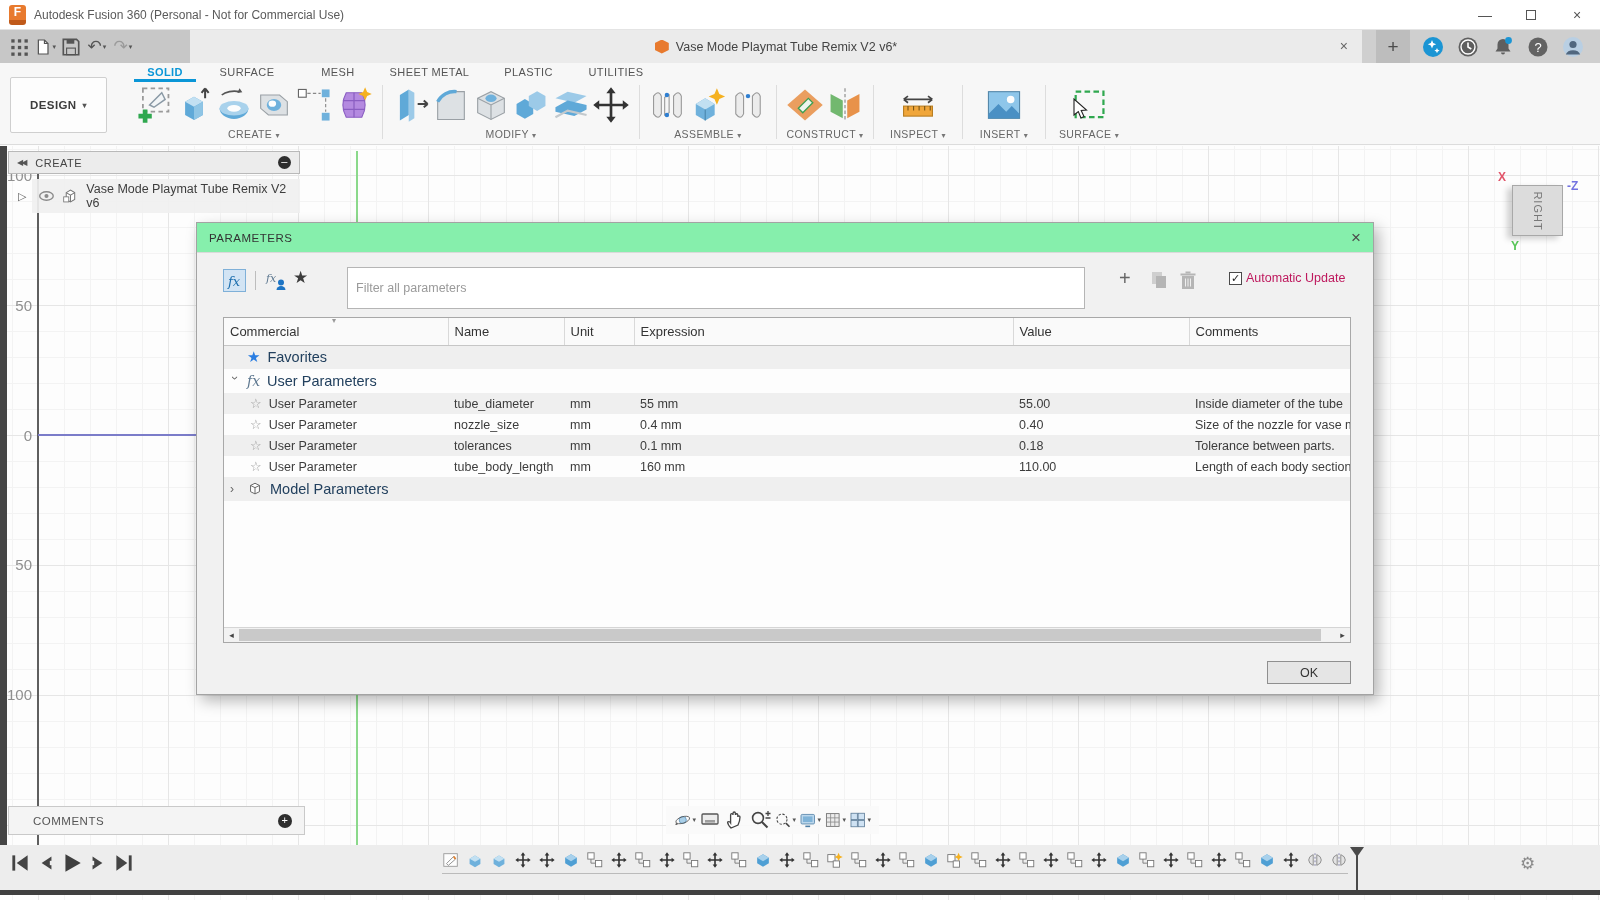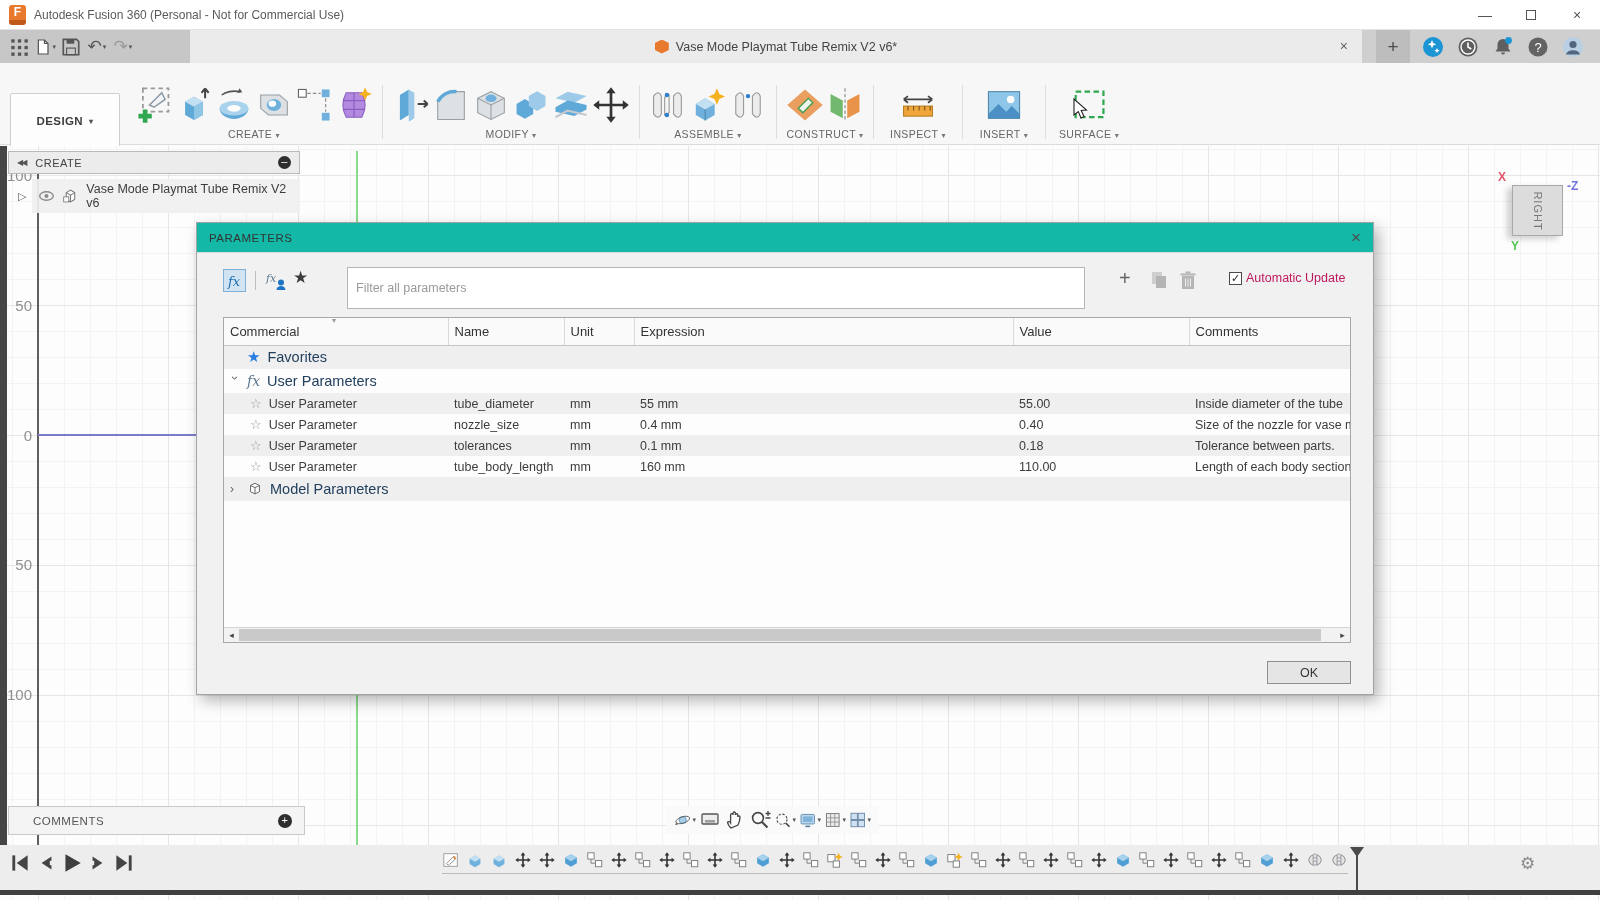--- a/index.html
+++ b/index.html
@@ -29,23 +29,23 @@
     clip-path:polygon(50% 0,100% 25%,100% 75%,50% 100%,0 75%,0 25%); }
   #doc-tab-close { position:absolute; right:14px; top:8px; font-size:14px; color:#666; }
   #tab-right { position:absolute; right:0; top:0; height:33px; display:flex; align-items:center; gap:12px; padding-right:16px; }
   #new-tab-btn { width:34px; height:33px; background:#bdbdbd; display:flex; align-items:center;
     justify-content:center; font-size:19px; color:#4c4c4c; }
   #tab-right .gicon { width:22px; height:22px; }
 
   
   #ribbon { position:absolute; top:63px; left:0; width:1600px; height:82px; background:#f7f7f7;
     border-bottom:1px solid #dcdcdc; }
-  #design-box { position:absolute; left:10px; top:14px; width:110px; height:56px; background:#fdfdfd;
+  #design-box { position:absolute; left:10px; top:14px; width:97px; height:56px; background:#fdfdfd;
     border:1px solid #cfcfcf; border-radius:2px; display:flex; align-items:center; justify-content:center;
-    font-size:11.5px; font-weight:bold; color:#3c3c3c; letter-spacing:.4px;margin-top:16px; }
+    font-size:11.5px; font-weight:bold; color:#3c3c3c; letter-spacing:.4px; }
   #design-box .caret { font-size:8px; margin-left:6px; color:#555; }
   #ribbon-tabs { position:absolute; left:134px; top:1px; height:18px; display:flex; }
   #ribbon-tabs .rtab { font-size:11px; color:#555; letter-spacing:.4px; padding:2px 0 3px;
     margin-right:0; text-align:center; }
   #ribbon-tabs .rtab.active { color:#0a96d7; font-weight:bold; border-bottom:3px solid #0a96d7; }
   .rgroups { position:absolute; left:134px; top:20px; height:60px; display:flex; align-items:flex-start; }
   .rgroup { display:flex; flex-direction:column; align-items:center; }
   .rgroup .icons { height:44px; display:flex; align-items:center; }
   .rgroup .icons .gicon { width:40px; height:40px; }
   .rgroup .glabel { font-size:10.5px; color:#666; letter-spacing:.4px; margin-top:1px; }
@@ -111,21 +111,21 @@
     border-bottom:1px solid #bbb; padding-bottom:4px; }
   #timeline-icons .gicon { width:18px; height:18px; }
   #playhead { position:absolute; left:1356px; top:2px; width:2px; height:43px; background:#4a4a4a; }
   #playhead::before { content:""; position:absolute; left:-6px; top:0; border-left:7px solid transparent;
     border-right:7px solid transparent; border-top:10px solid #4a4a4a; }
   #timeline-gear { position:absolute; left:1520px; top:8px; font-size:17px; color:#8a8a8a; }
 
   
   #dialog { position:absolute; left:196px; top:76px; width:1178px; height:473px; background:#f1f1f1;
     border:1px solid #a3a3a3; box-shadow:5px 6px 14px rgba(0,0,0,.28); }
-  #dlg-titlebar { height:30px; background:#14b8a6; border-bottom:1px solid #dadada; display:flex;
+  #dlg-titlebar { height:30px; background:#86efac; border-bottom:1px solid #dadada; display:flex;
     align-items:center; padding:0 12px; }
   #dlg-title { font-size:11.5px; color:#333; letter-spacing:.5px; }
   #dlg-close { margin-left:auto; font-size:17px; color:#4b4b4b; }
   #dlg-toolbar { position:absolute; left:0; top:44px; width:100%; height:28px; }
   #filter-fx { position:absolute; left:26px; top:2px; width:23px; height:23px; }
   #filter-sep { position:absolute; left:58px; top:4px; width:1px; height:19px; background:#bdbdbd; }
   #filter-user { position:absolute; left:68px; top:2px; width:23px; height:23px; }
   #filter-fav { position:absolute; left:96px; top:0px; font-size:17px; color:#3c3c3c; }
   #filter-input { position:absolute; left:150px; top:0; width:738px; height:42px; border:1px solid #b5b5b5;
     font-size:12.5px; color:#333; padding:0 8px; font-family:"Liberation Sans",sans-serif; background:#fff; }
@@ -266,20 +266,28 @@
           </svg>
         </span>
       </span>
   </div>
 </div>
 
 <div id="ribbon">
   <div id="design-box">
     <span>DESIGN</span>
       <span class="caret">▾</span>
+  </div>
+  <div id="ribbon-tabs">
+    <span class="rtab active" style="width:62px">SOLID</span>
+    <span class="rtab" style="width:102px">SURFACE</span>
+    <span class="rtab" style="width:80px">MESH</span>
+    <span class="rtab" style="width:103px">SHEET METAL</span>
+    <span class="rtab" style="width:95px">PLASTIC</span>
+    <span class="rtab" style="width:80px">UTILITIES</span>
   </div>
   <div class="rgroups">
     <div class="rgroup">
       <div class="icons">
           <span class="gicon gi-create-sketch">
             <svg viewBox="0 0 36 36">
               <rect x="8" y="3" width="23" height="21" fill="none" stroke="#9a9a9a" stroke-width="1.6" stroke-dasharray="4 3"></rect>
               <path d="M14 18 L25 7 L28 13 L18 20z" fill="#f2f5f7" stroke="#8a99a5" stroke-width="1.3"></path>
               <path d="M4 28 h12 M10 22 v12" stroke="#2fa84f" stroke-width="4.2"></path>
             </svg>

